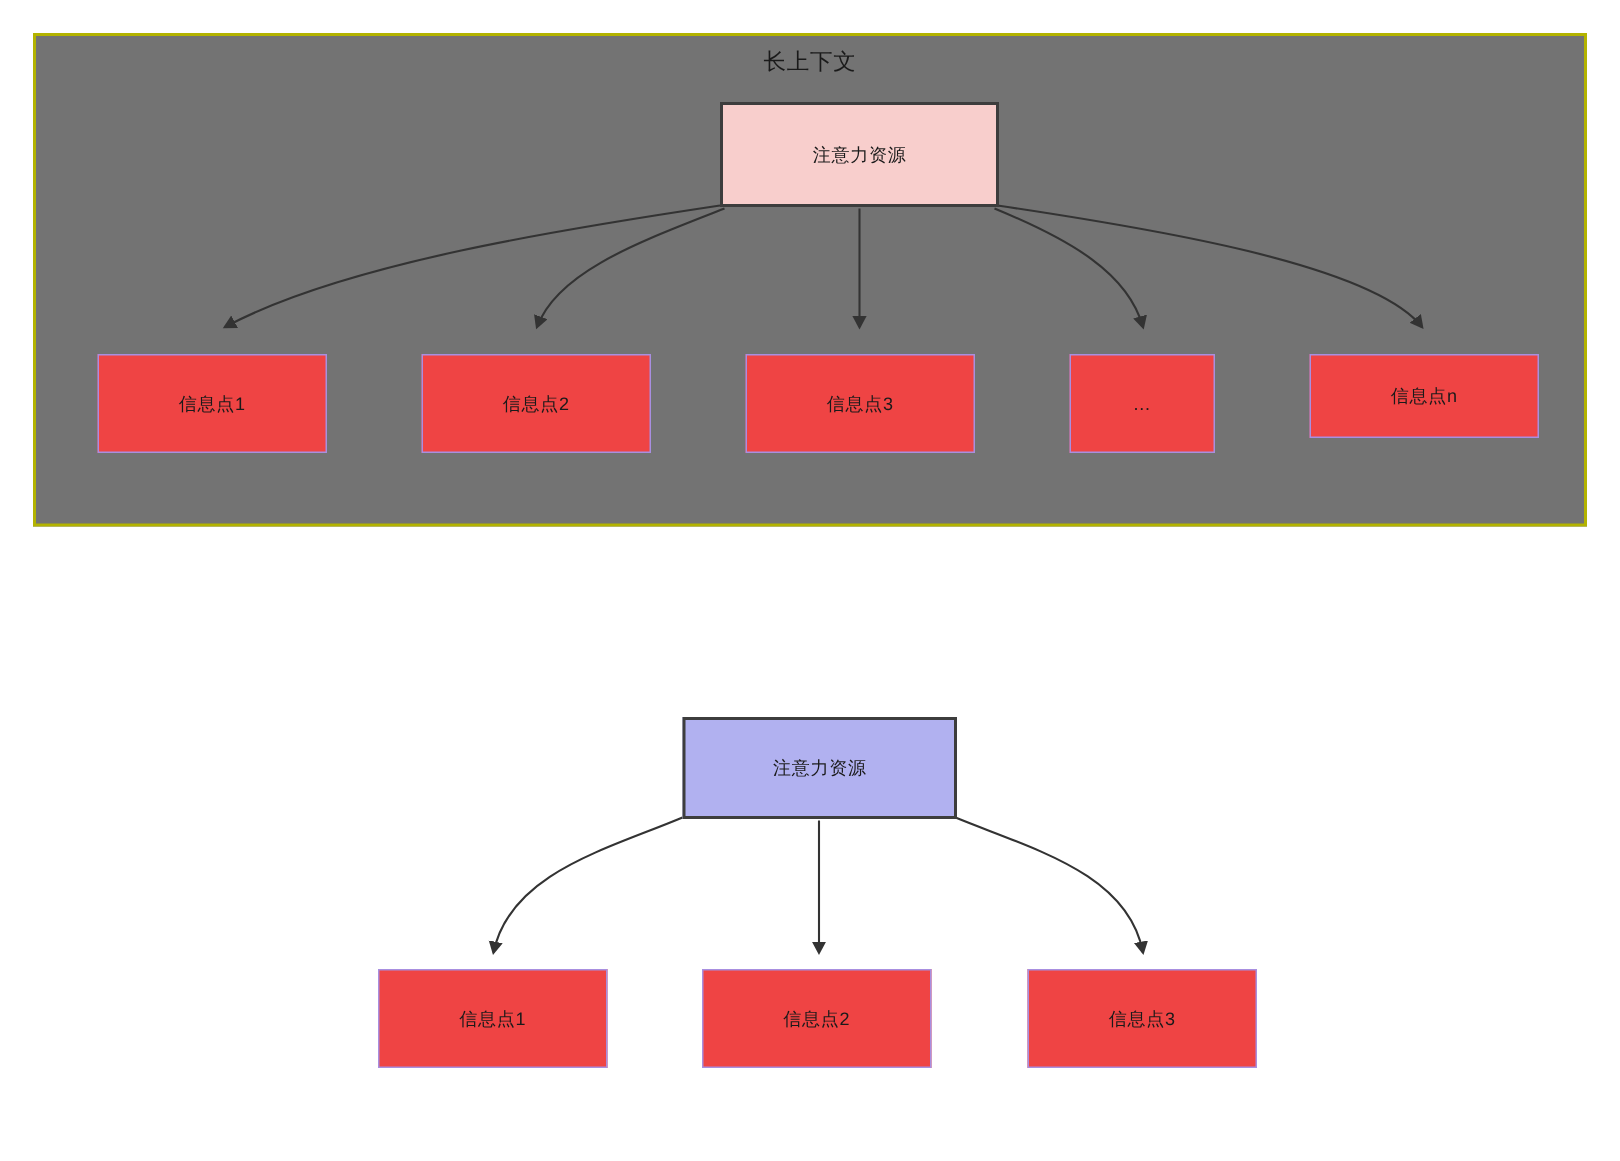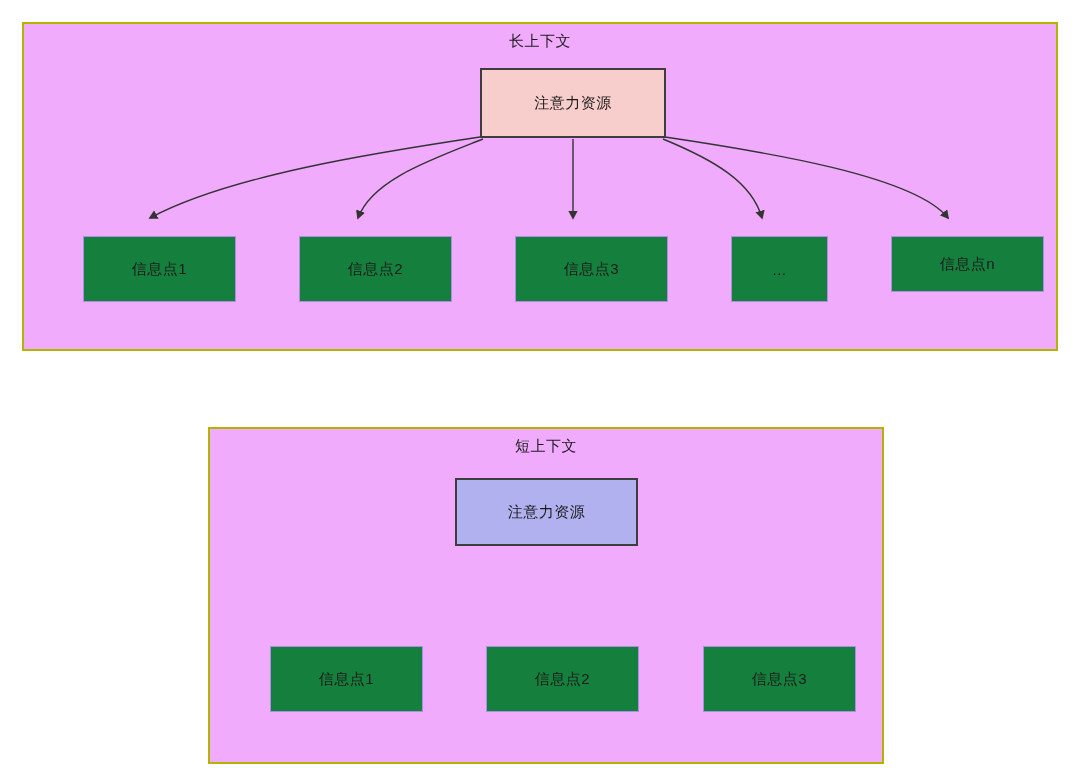--- a/index.html
+++ b/index.html
@@ -18,21 +18,21 @@
   .canvas {
     position: absolute;
     left: 0; top: 0;
     width: 1080px;
     height: 774px;
   }
 
   .group {
     position: absolute;
     box-sizing: border-box;
-    background: #f0abfc;
+    background: #737373;
     border: 2px solid #b3b300;
     text-decoration: underline;
   }
 
   #group-long {
     left: 22px;
     top: 22px;
     width: 1036px;
     height: 329px;
   }
@@ -54,41 +54,40 @@
     color: #1a1a1a;
     letter-spacing: 0.5px;
   }
 
   .node {
     position: absolute;
     box-sizing: border-box;
     display: flex;
     align-items: center;
     justify-content: center;
-    font-size: 15px;
+    font-size: 12px;
     letter-spacing: 0.5px;
   }
 
   .node-root-pink {
     background: #f8cecc;
     border: 2px solid #3d3d3d;
     color: #1a1a1a;
   }
 
   .node-root-blue {
     background: #b1b1f0;
     border: 2px solid #3d3d3d;
     color: #1a1a1a;
   }
 
   .node-leaf {
-    background: #15803d;
+    background: #ef4444;
     border: 1.6px solid #a88fe0;
     color: #1a1a1a;
-    margin-left: 18px;
   }
 
   .edges {
     position: absolute;
     left: 0; top: 0;
     width: 1080px;
     height: 774px;
     pointer-events: none;
   }
 </style>
@@ -124,23 +123,20 @@
   <div class="node node-leaf" style="left:65px; top:236px; width:153px; height:66px;">信息点1</div>
 
   <div class="node node-leaf" style="left:281px; top:236px; width:153px; height:66px;">信息点2</div>
 
   <div class="node node-leaf" style="left:497px; top:236px; width:153px; height:66px;">信息点3</div>
 
   <div class="node node-leaf" style="left:713px; top:236px; width:97px; height:66px;">...</div>
 
   <div class="node node-leaf" style="left:873px; top:236px; width:153px; height:56px;">信息点n</div>
 
-  <div class="group" id="group-short">
-    <div class="group-title">短上下文</div>
-  </div>
 
   <div class="node node-root-blue" style="left:455px; top:478px; width:183px; height:68px;">注意力资源</div>
 
   <div class="node node-leaf" style="left:252px; top:646px; width:153px; height:66px;">信息点1</div>
 
   <div class="node node-leaf" style="left:468px; top:646px; width:153px; height:66px;">信息点2</div>
 
   <div class="node node-leaf" style="left:685px; top:646px; width:153px; height:66px;">信息点3</div>
 
 </div>

